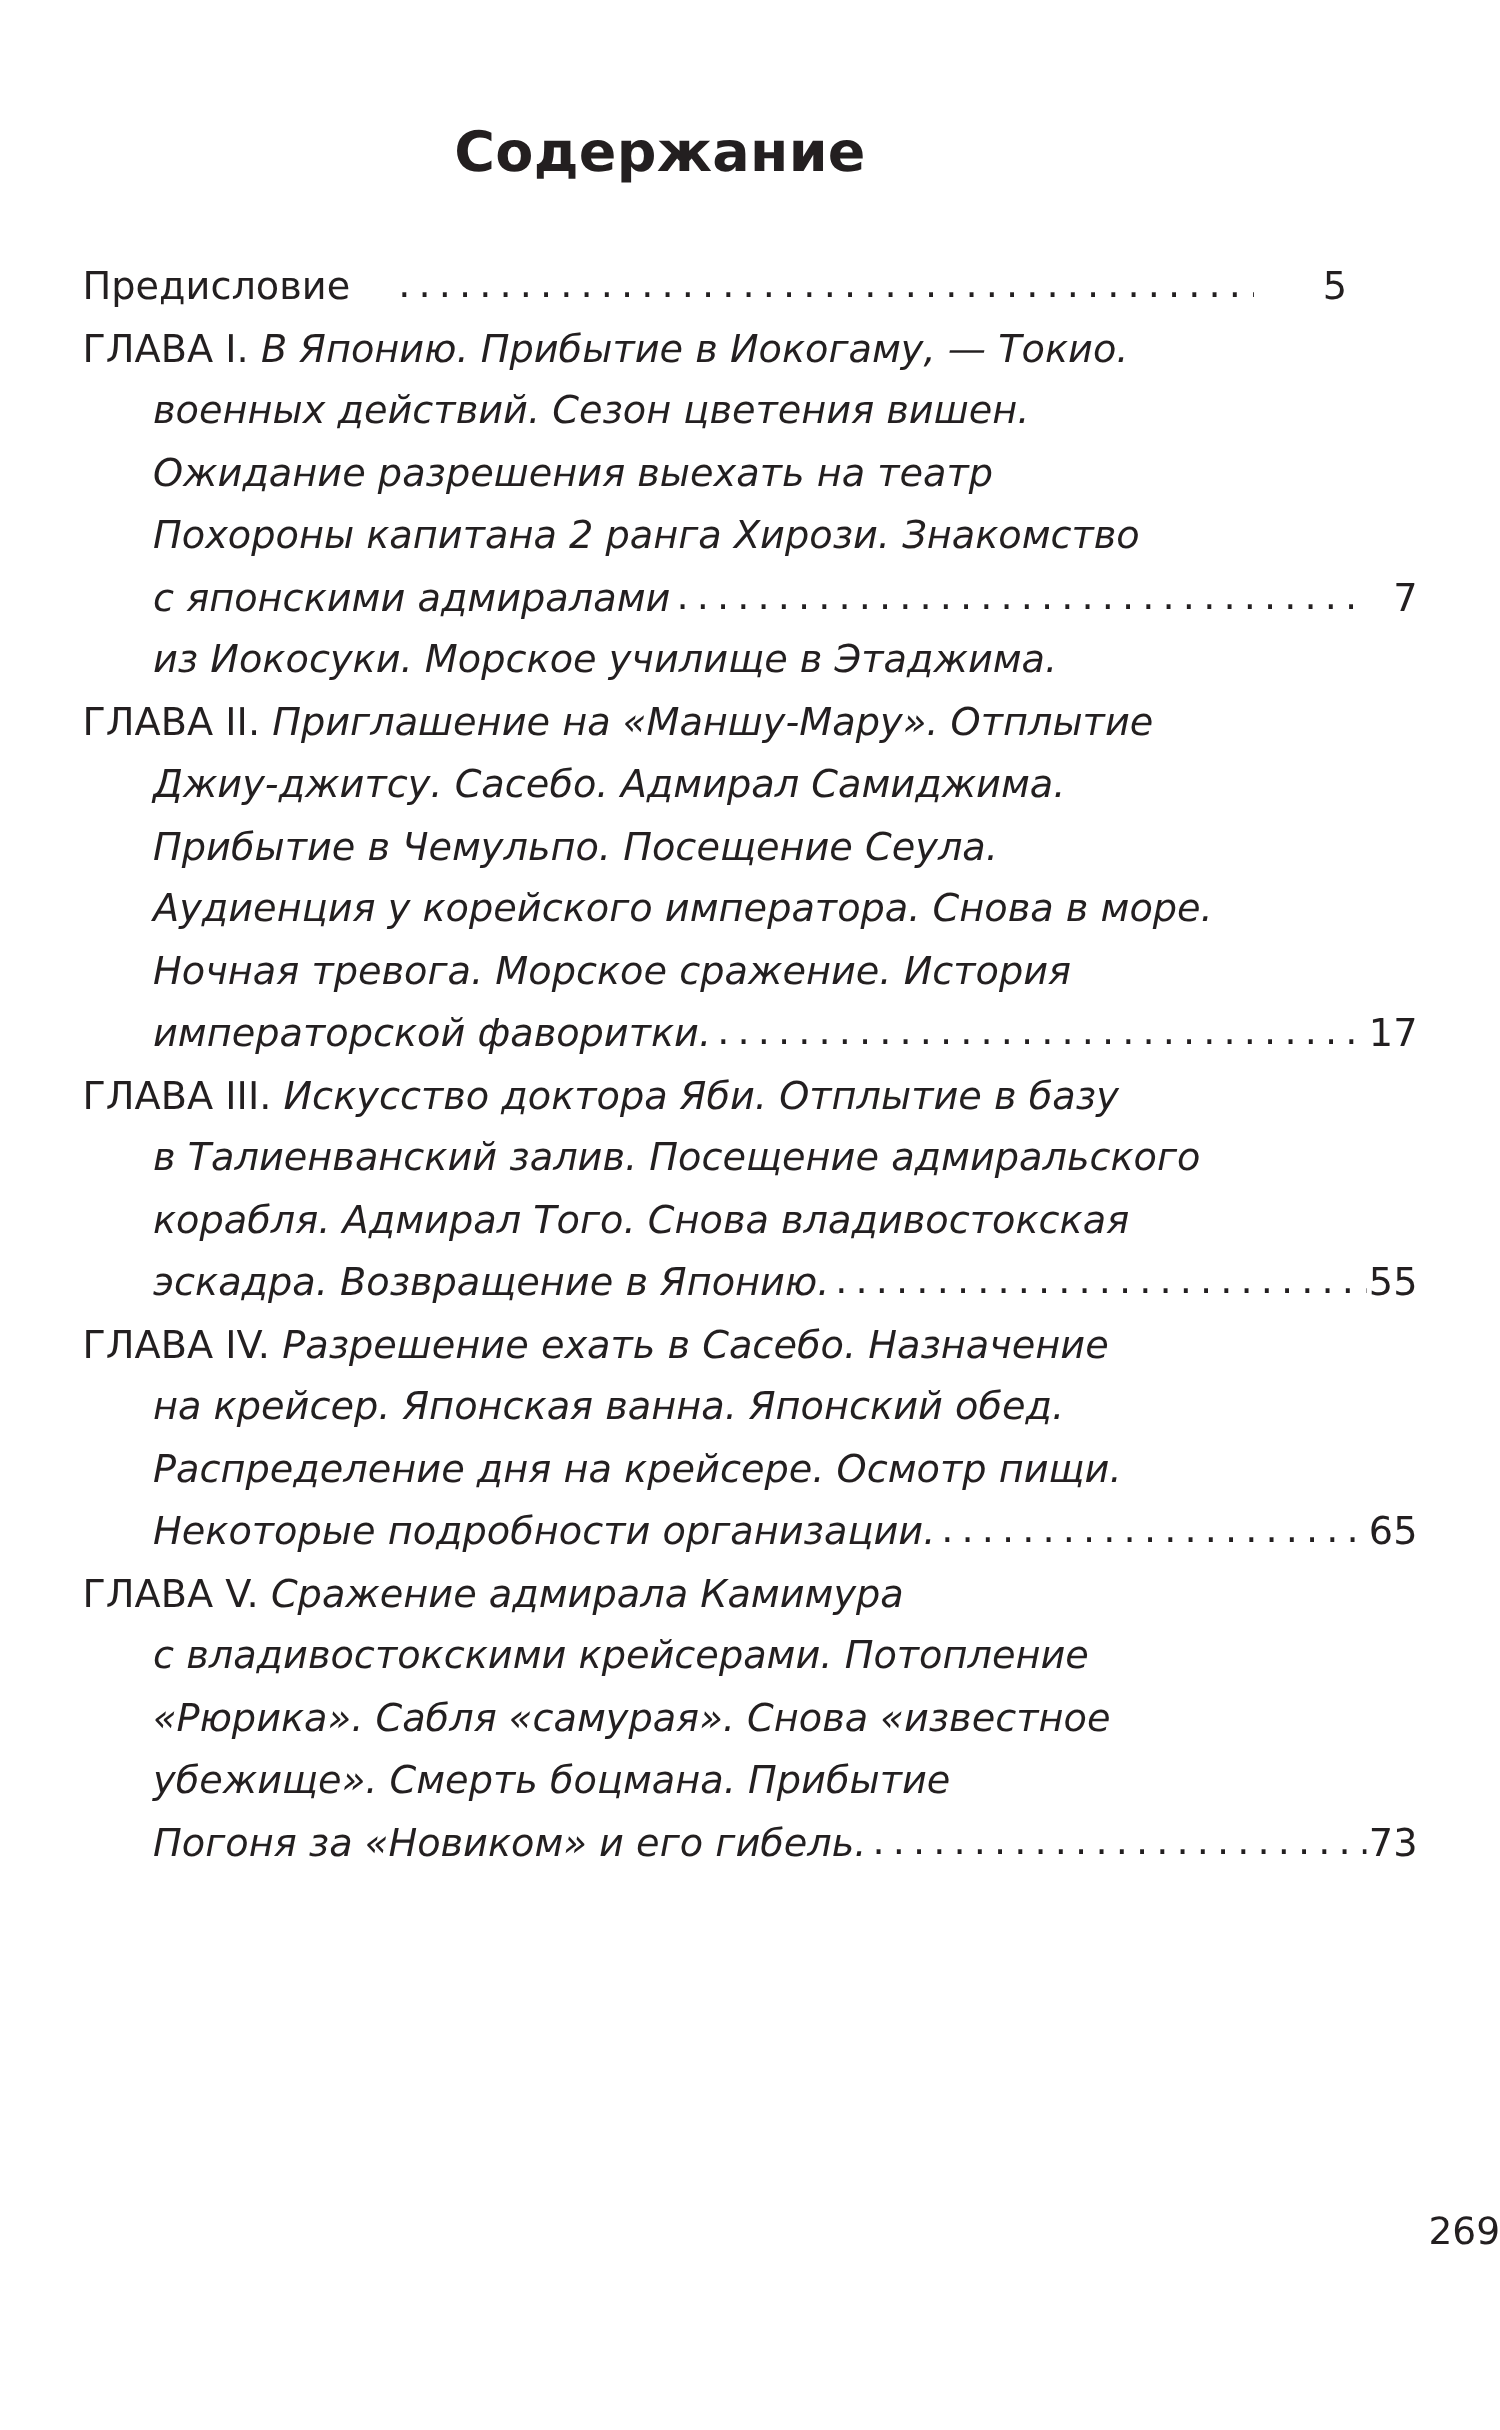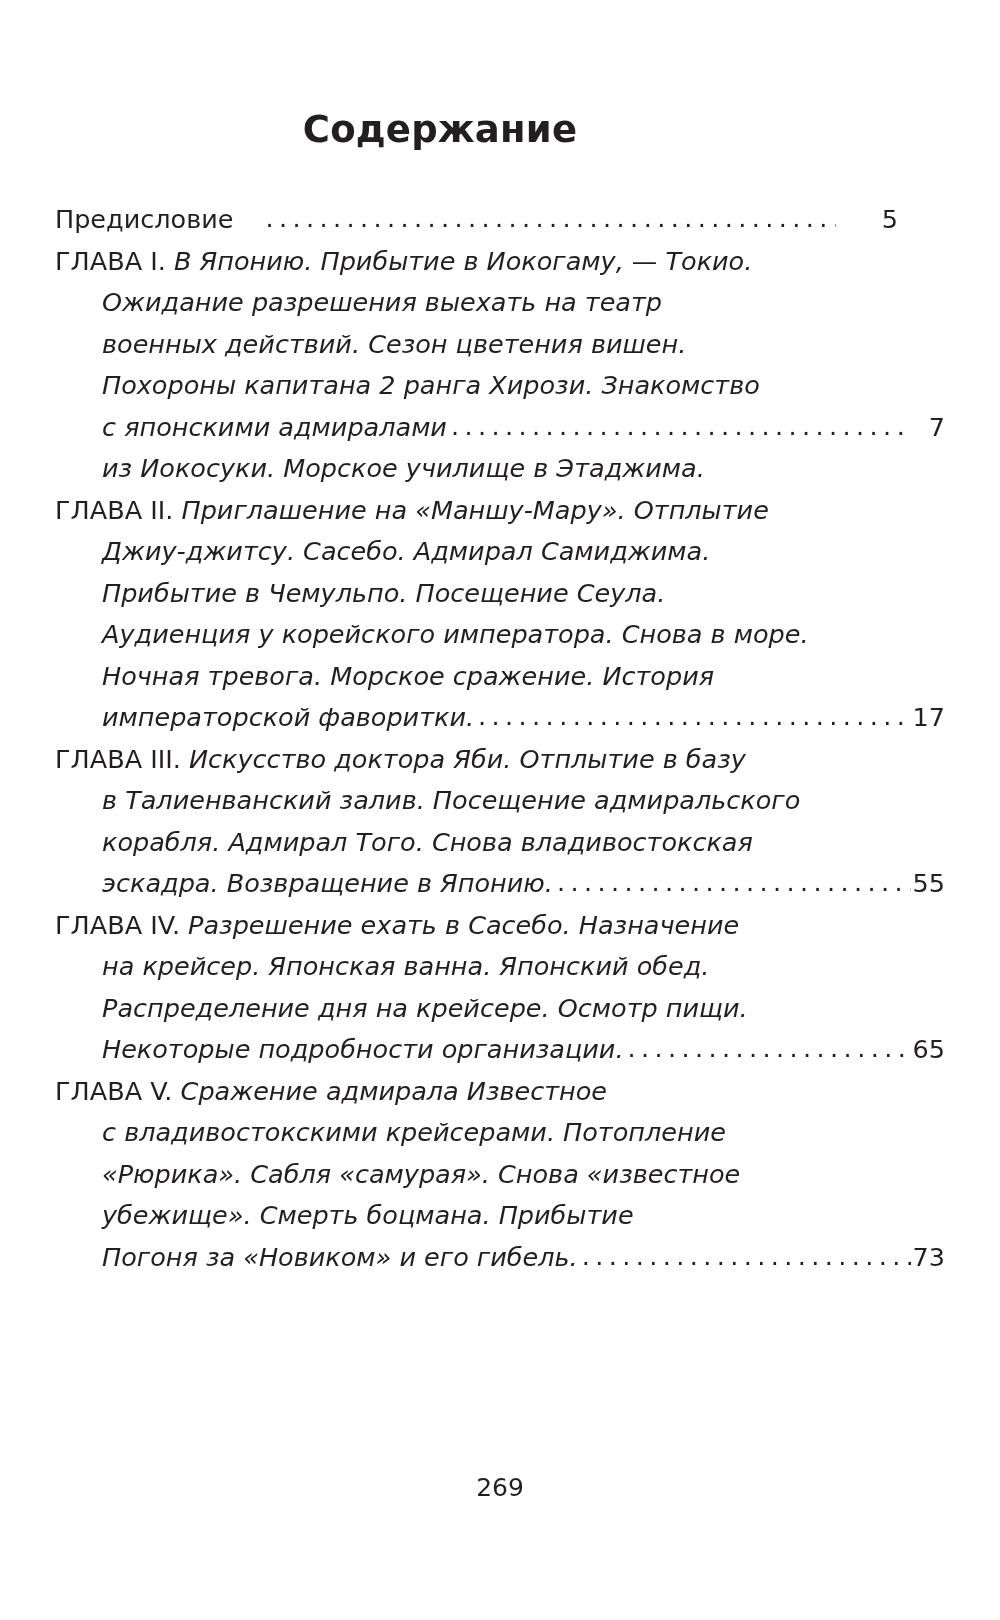--- a/index.html
+++ b/index.html
@@ -20,21 +20,21 @@
     height: 1620px;
     box-sizing: border-box;
     padding: 0 55px;
   }
   .toc-title {
     text-align: center;
     font-size: 37px;
     font-weight: bold;
     letter-spacing: 0.2px;
     margin: 0;
-    padding-top: 108px;
+    padding-top: 80px;
     padding-right: 120px;
     color: #231f20;
   }
   .toc-list {
     margin: 0;
     padding: 0;
     list-style: none;
     margin-top: 48px;
   }
   .toc-entry {
@@ -83,21 +83,21 @@
     flex: 0 0 auto;
     font-style: normal;
     text-align: right;
     min-width: 34px;
   }
   .folio {
     position: absolute;
     bottom: 118px;
     left: 0;
     right: 0;
-    text-align: center;
+    text-align: right;
     font-size: 25px;
     color: #231f20;
     padding-right: 0;
   }
 </style>
 </head>
 <body>
 
 <div class="page">
 
@@ -112,26 +112,26 @@
             <span class="page-num">5</span>
           </div>
         </span>
       </li>
       <li class="toc-entry">
         <span class="body">
           <div class="leader-row first-line-fix">
             <span class="leader-text"><span class="chapter-label">ГЛАВА I. </span><span class="chapter-text">В Японию. Прибытие в Иокогаму, — Токио.</span></span>
           </div>
           <div class="leader-row">
+            <span class="leader-text"><span class="chapter-text">военных действий. Сезон цветения вишен.</span></span>
+          </div>
+          <div class="leader-row">
             <span class="leader-text"><span class="chapter-text">Ожидание разрешения выехать на театр</span></span>
           </div>
           <div class="leader-row">
-            <span class="leader-text"><span class="chapter-text">военных действий. Сезон цветения вишен.</span></span>
-          </div>
-          <div class="leader-row">
             <span class="leader-text"><span class="chapter-text">Похороны капитана 2 ранга Хирози. Знакомство</span></span>
           </div>
           <div class="leader-row">
             <span class="leader-text"><span class="chapter-text">с японскими адмиралами</span></span>
             <span class="leader-dots">................................................................................</span>
             <span class="page-num">7</span>
           </div>
         </span>
       </li>
       <li class="toc-entry">
@@ -193,21 +193,21 @@
           <div class="leader-row">
             <span class="leader-text"><span class="chapter-text">Некоторые подробности организации.</span></span>
             <span class="leader-dots">................................................................................</span>
             <span class="page-num">65</span>
           </div>
         </span>
       </li>
       <li class="toc-entry">
         <span class="body">
           <div class="leader-row first-line-fix">
-            <span class="leader-text"><span class="chapter-label">ГЛАВА V. </span><span class="chapter-text">Сражение адмирала Известное</span></span>
+            <span class="leader-text"><span class="chapter-label">ГЛАВА V. </span><span class="chapter-text">Сражение адмирала Камимура</span></span>
           </div>
           <div class="leader-row">
             <span class="leader-text"><span class="chapter-text">с владивостокскими крейсерами. Потопление</span></span>
           </div>
           <div class="leader-row">
             <span class="leader-text"><span class="chapter-text">«Рюрика». Сабля «самурая». Снова «известное</span></span>
           </div>
           <div class="leader-row">
             <span class="leader-text"><span class="chapter-text">убежище». Смерть боцмана. Прибытие</span></span>
           </div>

